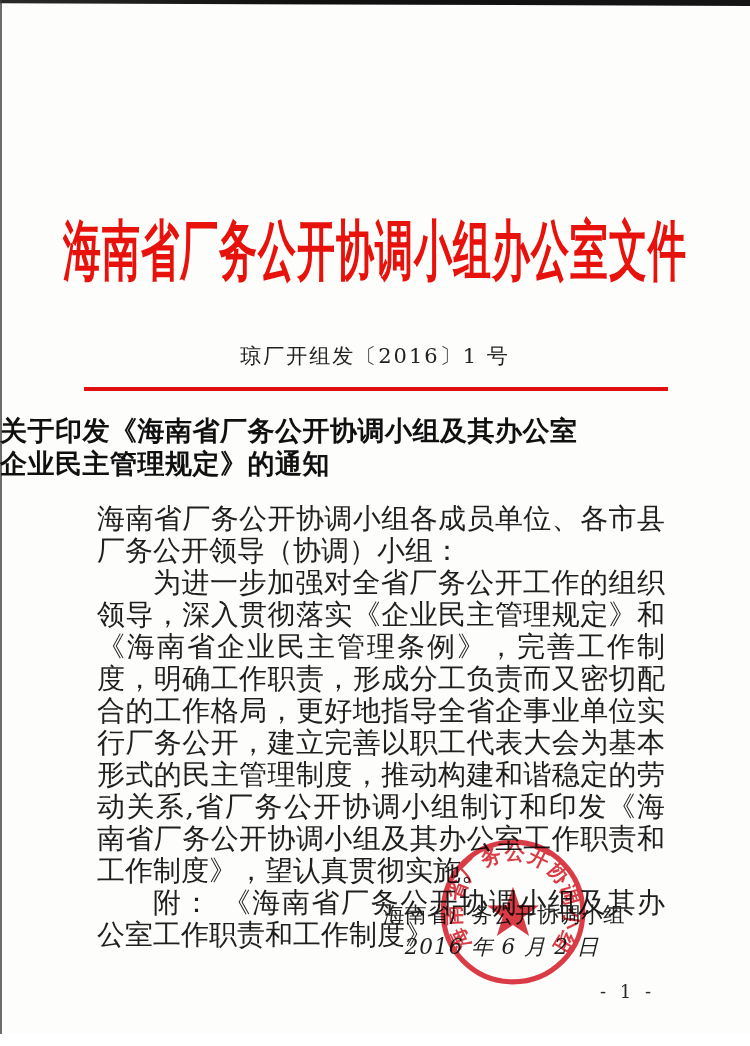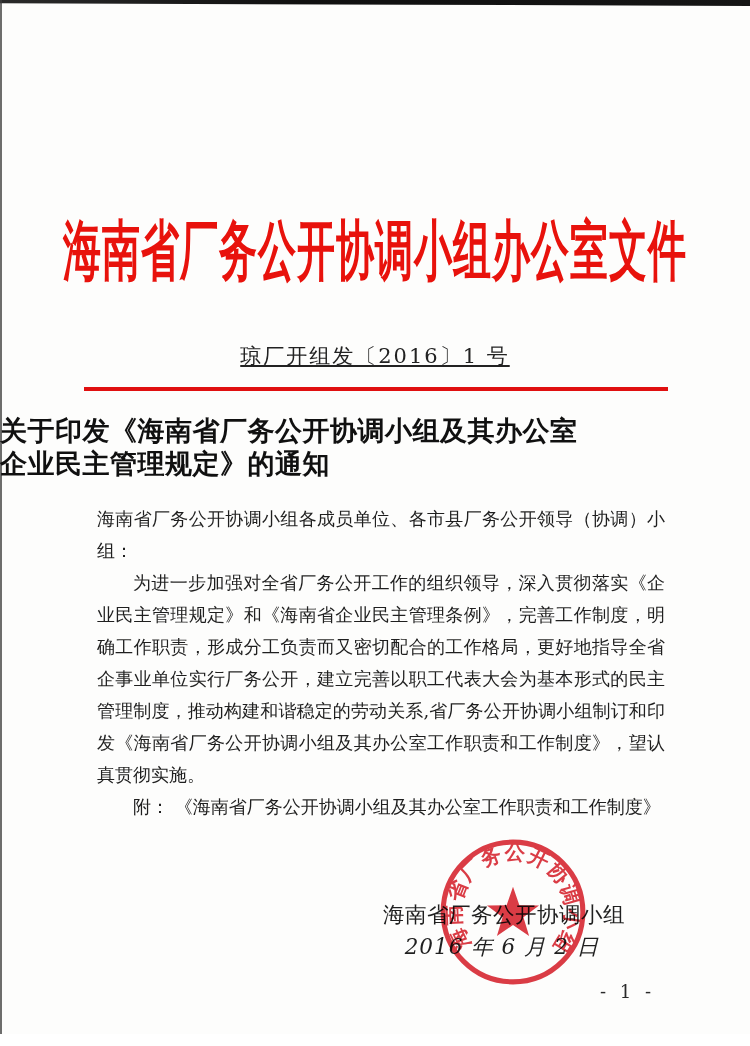--- a/index.html
+++ b/index.html
@@ -36,37 +36,36 @@
     transform:scaleY(1.72);
     transform-origin:center top;
     white-space:nowrap;
   }
   .doc-number{
     position:absolute;left:0;top:342px;width:750px;
     text-align:center;
     font-size:21px;
     letter-spacing:2px;
     color:#222;
-    text-decoration:underline;
   }
   .red-line{
     position:absolute;left:84px;top:387px;width:584px;height:4px;
     background:var(--line-red);
   }
   .notice-title{
     position:absolute;left:0;top:414px;width:750px;
     text-align:left;
     font-weight:bold;
     font-size:27px;line-height:33px;
     color:#101010;
     letter-spacing:.5px;
   }
   .body-text{
     position:absolute;left:97px;top:503px;width:568px;
-    font-size:18px;line-height:32px;
+    font-size:28px;line-height:32px;
     color:#1f1f1f;
     text-align:justify;
   }
   .body-text p{margin:0;}
   .indent{text-indent:2em;}
   .signature-block{
     position:absolute;left:383px;top:899px;width:238px;
     font-size:21.5px;line-height:32px;color:#1f1f1f;
   }
   .signer{white-space:nowrap;letter-spacing:.5px;}

